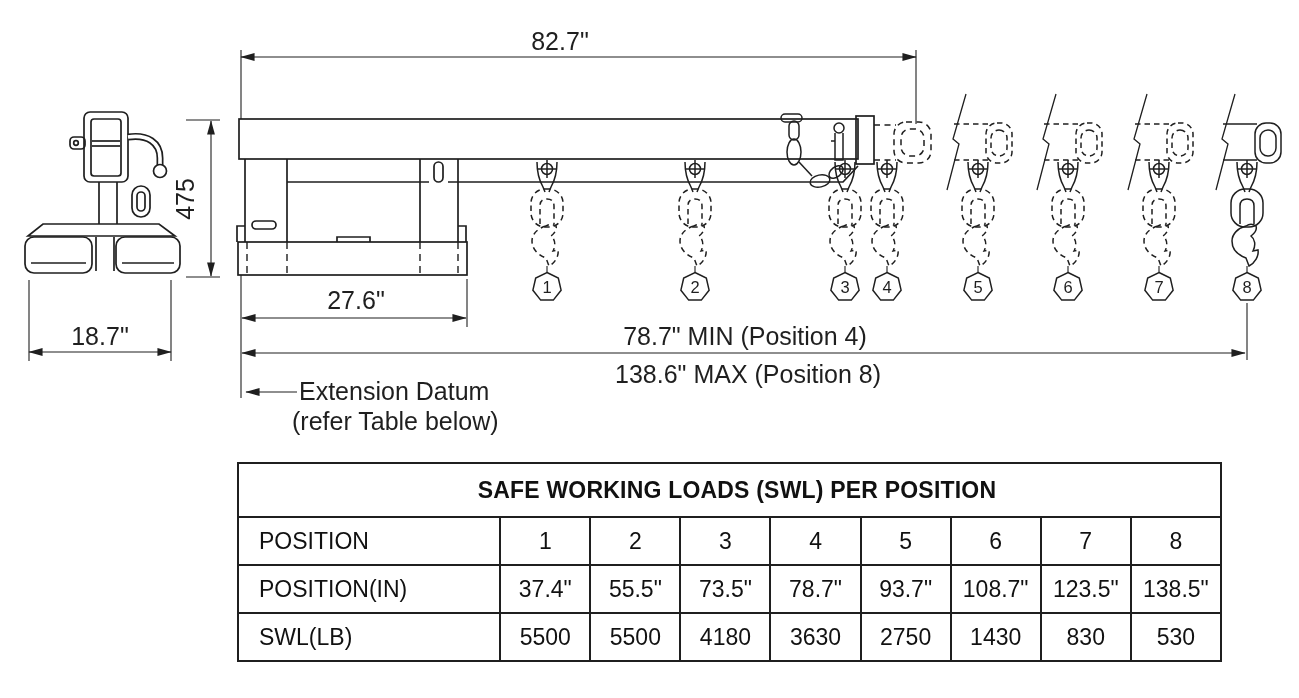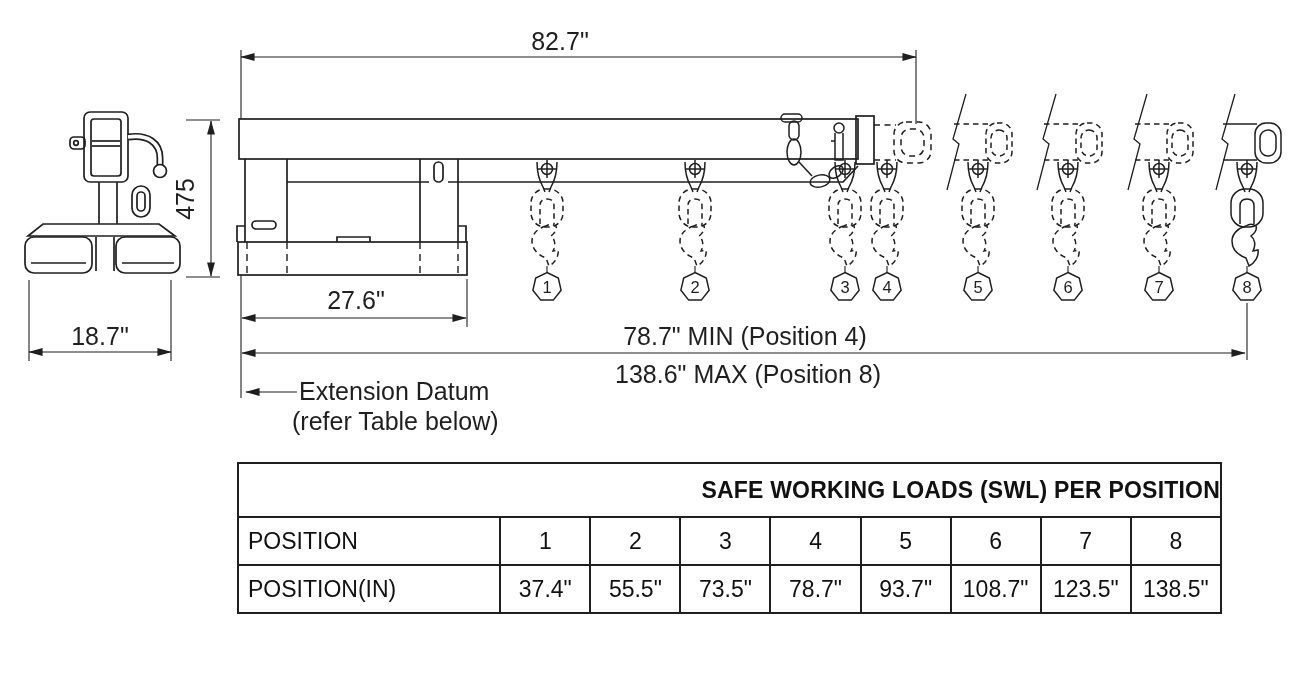--- a/index.html
+++ b/index.html
@@ -5,23 +5,23 @@
   html,body{margin:0;padding:0;background:#ffffff;}
   body{width:1299px;height:698px;position:relative;overflow:hidden;
        font-family:"Liberation Sans",sans-serif;color:#1f1f1f;}
   #drawing{position:absolute;left:0;top:0;}
   #drawing text{font-family:"Liberation Sans",sans-serif;}
   .swl{position:absolute;left:237px;top:462px;width:985px;
        border-collapse:collapse;table-layout:fixed;
        font-family:"Liberation Sans",sans-serif;color:#111;}
   .swl td{border:2px solid #1f1f1f;font-size:23px;text-align:center;
           padding:0;background:#fff;}
-  .swl .title-cell{font-weight:bold;text-align:right;padding-left:15px;
+  .swl .title-cell{font-weight:bold;text-align:center;padding-left:15px;
           height:52px;letter-spacing:0.2px;}
-  .swl .lbl{text-align:left;padding-left:9px;}
+  .swl .lbl{text-align:left;padding-left:20px;}
   .swl .r{height:48px;}
 </style>
 </head>
 <body>
 
 <svg id="drawing" width="1299" height="455" viewBox="0 0 1299 455">
   <defs>
     <marker id="arr" viewBox="0 0 12 8" refX="11.4" refY="4" markerWidth="13" markerHeight="8.7" orient="auto-start-reverse">
       <path d="M0,0.7 L12,4 L0,7.3 Z" fill="#1f1f1f"></path>
     </marker>
@@ -312,14 +312,25 @@
     <td class="lbl">POSITION(IN)</td>
     <td>37.4"</td>
     <td>55.5"</td>
     <td>73.5"</td>
     <td>78.7"</td>
     <td>93.7"</td>
     <td>108.7"</td>
     <td>123.5"</td>
     <td>138.5"</td>
   </tr>
+  <tr class="r">
+    <td class="lbl">SWL(LB)</td>
+    <td>5500</td>
+    <td>5500</td>
+    <td>4180</td>
+    <td>3630</td>
+    <td>2750</td>
+    <td>1430</td>
+    <td>830</td>
+    <td>530</td>
+  </tr>
   </tbody>
 </table>
 
 </body></html>

